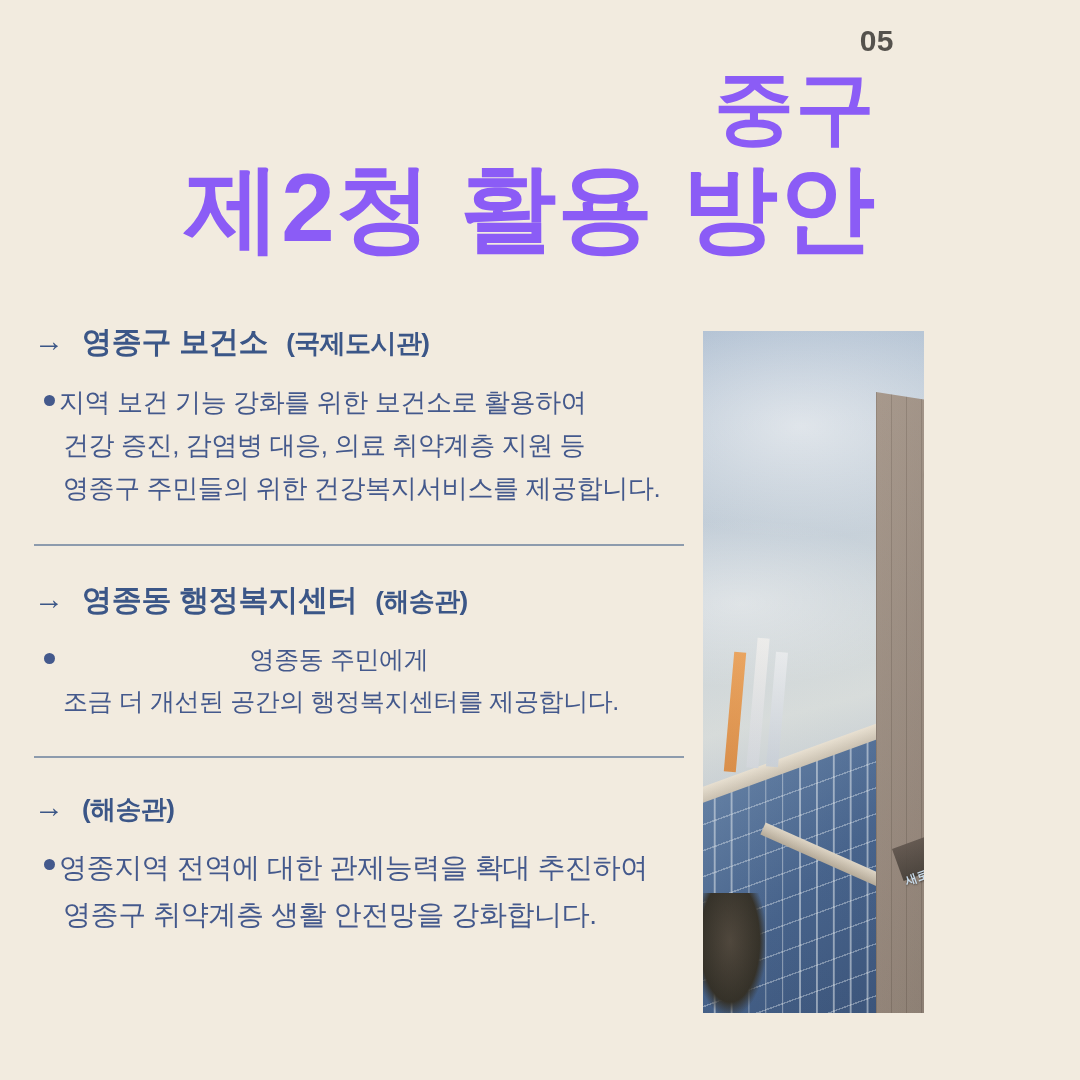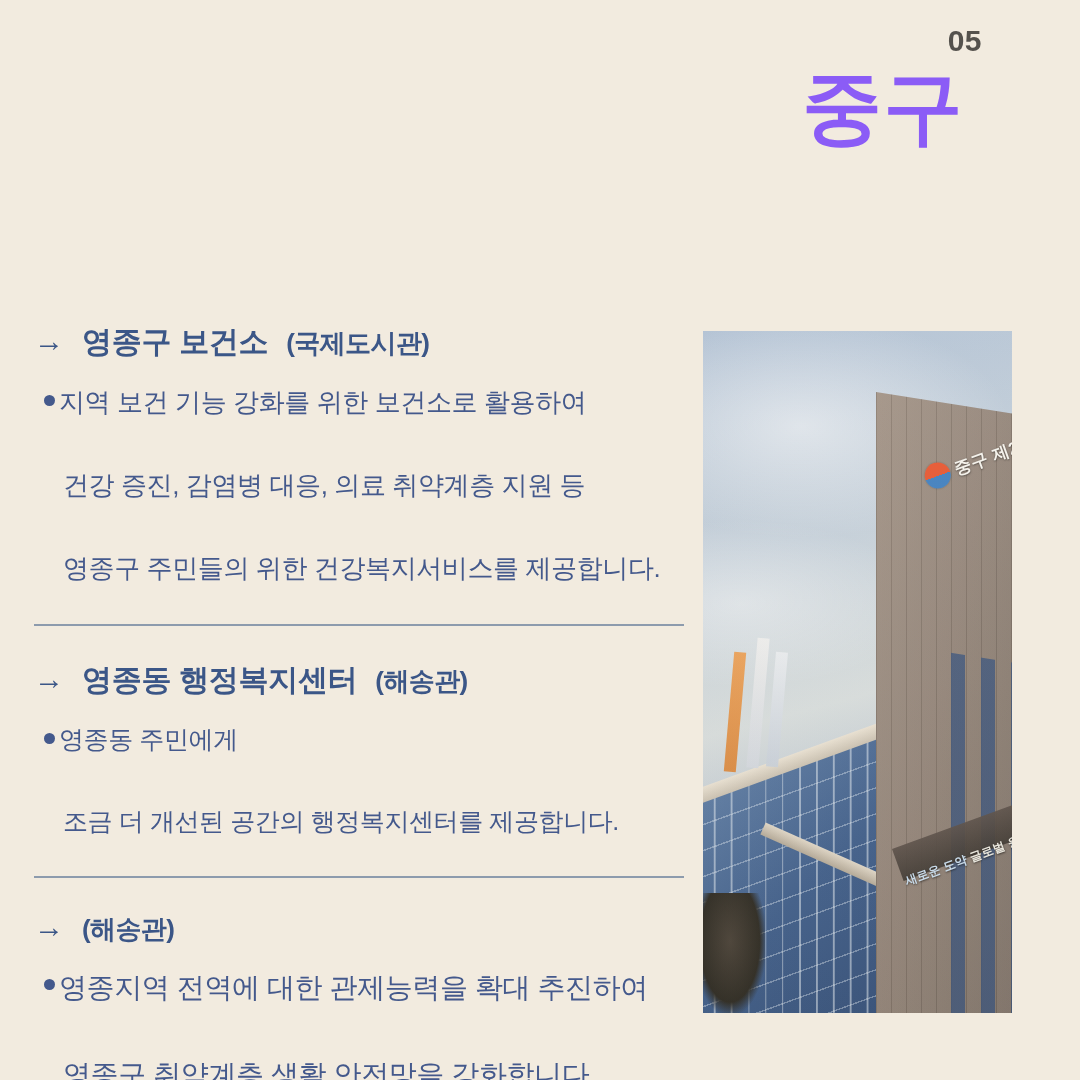--- a/index.html
+++ b/index.html
@@ -10,21 +10,21 @@
     width: 1080px;
     height: 1080px;
     background: #F2EBDF;
     font-family: "Liberation Sans", "DejaVu Sans", sans-serif;
     overflow: hidden;
     position: relative;
   }
 
   .page {
     position: relative;
-    width: 1012px;
+    width: 924px;
     height: 1080px;
     background: #F2EBDF;
     overflow: hidden;
   }
 
   
   .page-number {
     position: absolute;
     top: 26px;
     right: 30px;
@@ -275,41 +275,42 @@
     background: #44598C;
     margin-top: 14px;
   }
   .bullet-lines { color: #44598C; }
   .bullet-line {
     font-size: 26px;
     line-height: 1.66;
     letter-spacing: -0.4px;
     white-space: nowrap;
   }
-  .bullet-line.indent { padding-left: 4px; margin-top: 40px; }
+  .bullet-line.indent { padding-left: 4px; }
 
   .divider {
     height: 2px;
     background: #8D9BAD;
     margin: 34px 0 34px 0;
     width: 650px;
   }
 
-  .sec2 .bullet-line { font-size: 25px; }
+  .sec2 .bullet-line { font-size: 25px; text-align: center; }
   .sec3 .bullet-line { font-size: 28px; }
 </style>
 </head>
 <body>
 
 <div class="page">
 
   <div class="page-number">05</div>
 
   <div class="title-block">
     <div class="title-line-1">중구</div>
+    <div class="title-line-2">제2청 활용 방안</div>
   </div>
 
   <div class="photo">
     <div class="photo-sky"></div>
 
     <div class="wing">
       <div class="wing-grid"></div>
     </div>
     <div class="wing-cornice"></div>
 

